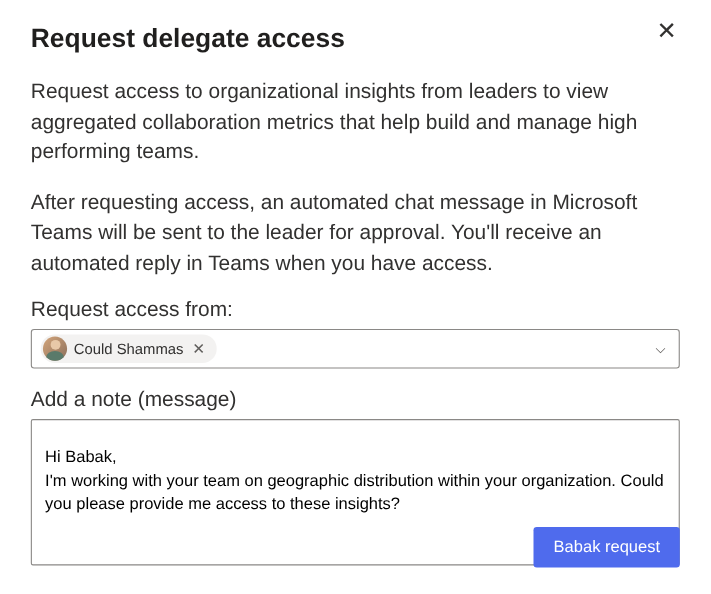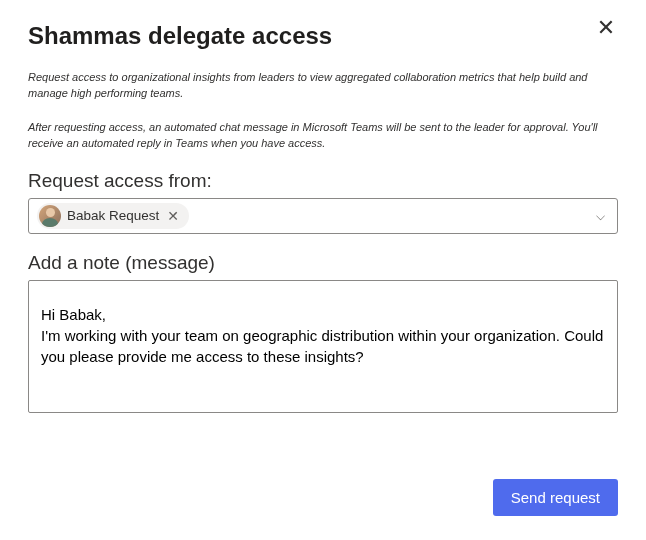--- a/index.html
+++ b/index.html
@@ -32,25 +32,24 @@
       border: none;
     }
     .title {
       font-size: 24px;
       font-weight: 600;
       color: #201f1e;
       margin-bottom: 20px;
       margin-top: 10px;
     }
     .description {
-      font-size: 11px;
+      font-size: 19px;
       line-height: 1.45;
       color: #323130;
       margin-bottom: 18px;
-      font-style: italic;
     }
     .field-label {
       font-size: 19px;
       color: #323130;
       margin-bottom: 6px;
     }
     .people-picker {
       border: 1px solid #8a8886;
       border-radius: 3px;
       padding: 4px 8px;
@@ -149,41 +148,41 @@
   </style>
 </head>
 <body>
 
 
 
 <button class="close-btn">
   <span>✕</span>
 </button>
 
-<h1 class="title">Shammas delegate access</h1>
+<h1 class="title">Request delegate access</h1>
 
 <p class="description">Request access to organizational insights from leaders to view aggregated collaboration metrics that help build and manage high performing teams.</p>
 <p class="description">After requesting access, an automated chat message in Microsoft Teams will be sent to the leader for approval. You'll receive an automated reply in Teams when you have access.</p>
 
 <div class="field-label">Request access from:</div>
 
 <div class="people-picker">
   <div class="person-chip">
     <div class="avatar"></div>
-    <span class="chip-name">Babak Request</span>
+    <span class="chip-name">Could Shammas</span>
     <button class="chip-remove">
       <span>✕</span>
     </button>
   </div>
   <span class="chevron">⌵</span>
 </div>
 
 <div class="field-label">Add a note (message)</div>
 
 <textarea class="note-field" rows="4" style="">Hi Babak,
 I'm working with your team on geographic distribution within your organization. Could you please provide me access to these insights?</textarea>
 
 <div class="footer">
-  <button class="send-btn">Send request</button>
+  <button class="send-btn">Babak request</button>
 </div>
 
 
 
 
 </body></html>

